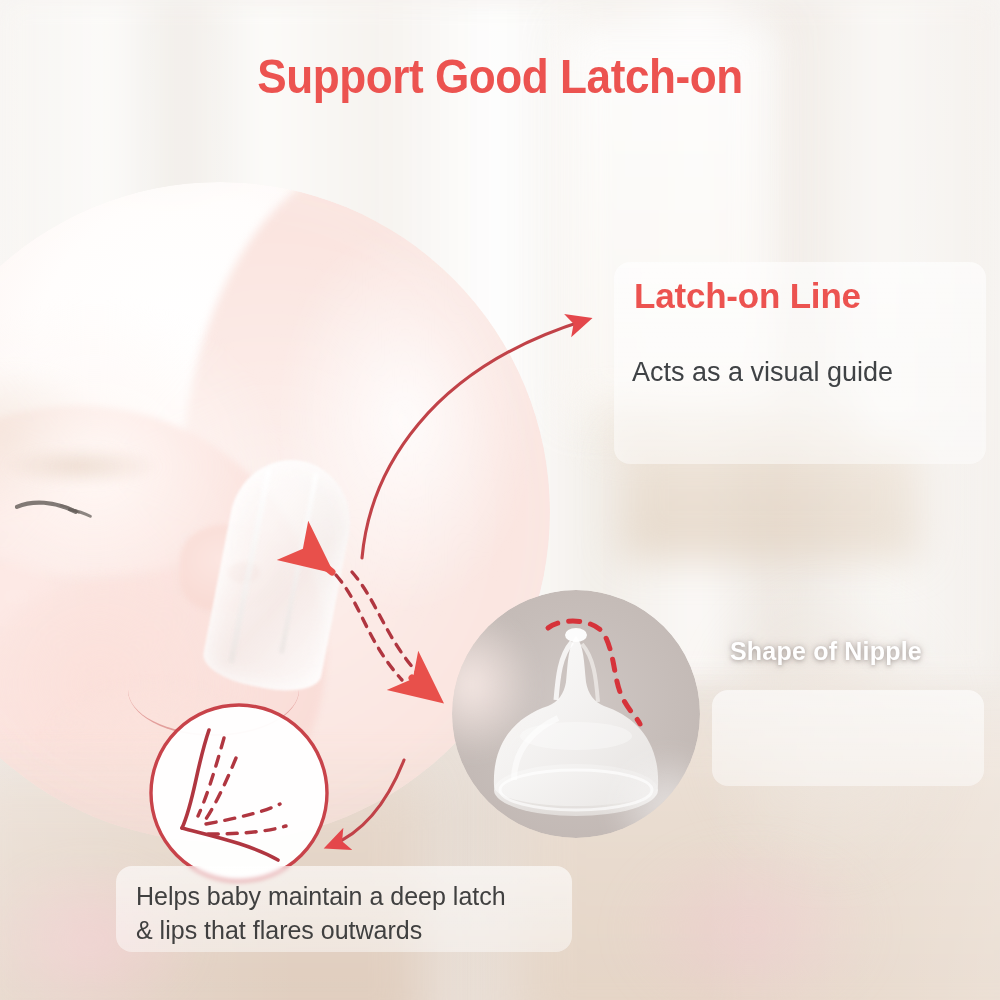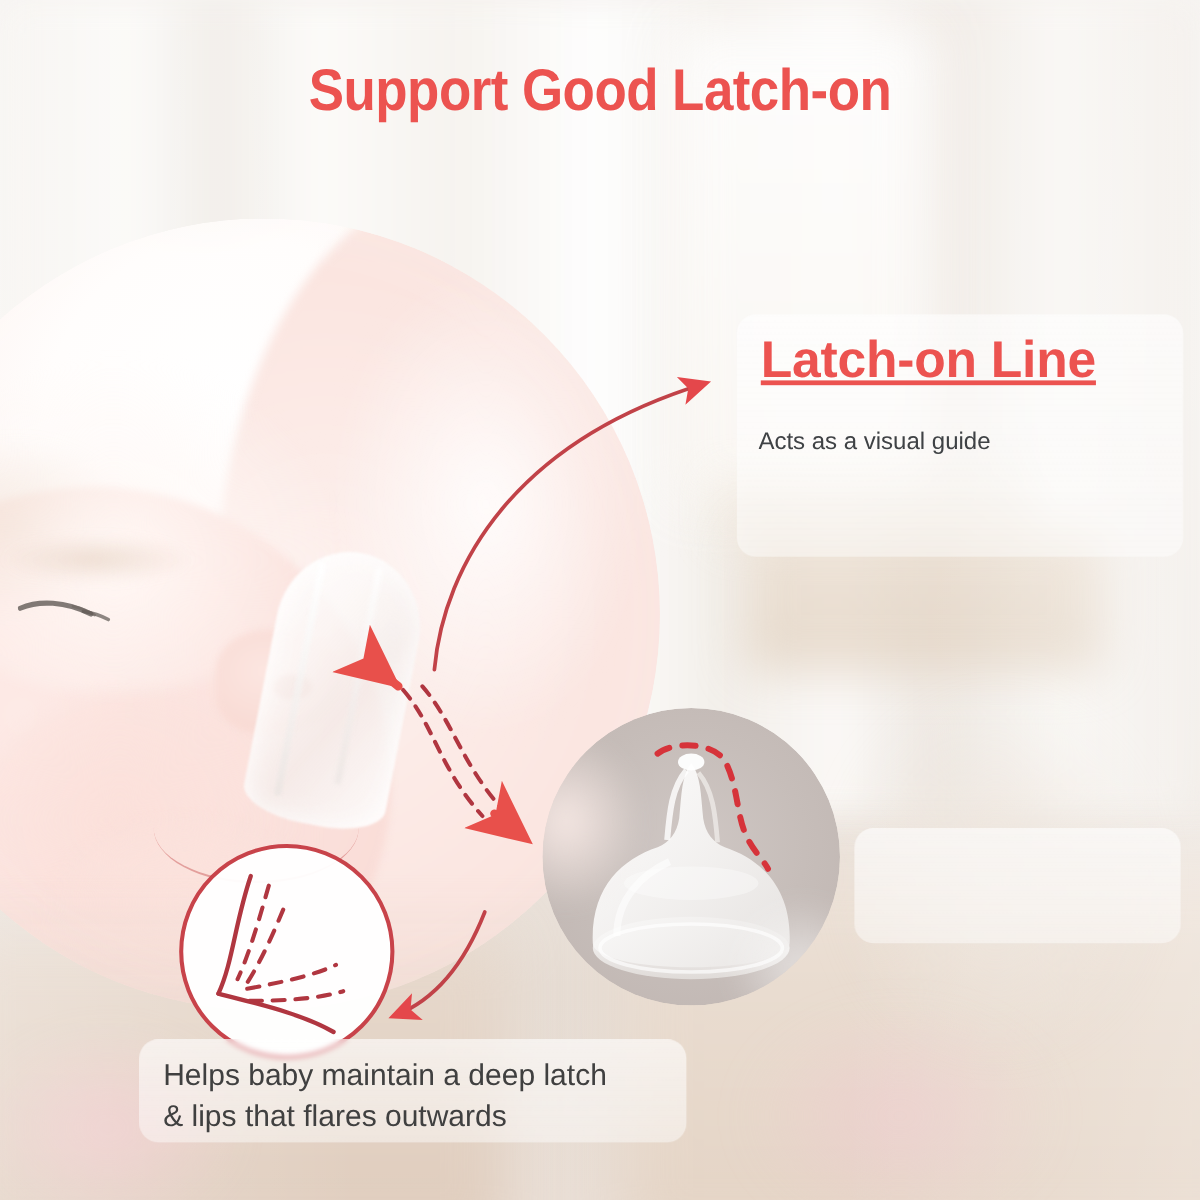--- a/index.html
+++ b/index.html
@@ -241,26 +241,26 @@
     letter-spacing:-0.5px;
     color:#EC5350;
     font-family:"Liberation Sans", sans-serif;
     transform:scaleX(.90);
     transform-origin:50% 50%;
     white-space:nowrap;
   }
 
   .h-latch{
     position:absolute; left:634px; top:276px;
-    font-size:43px; font-weight:700; color:#EC5350;
-    letter-spacing:-0.2px; white-space:nowrap;text-decoration:underline;
+    font-size:35px; font-weight:700; color:#EC5350;
+    letter-spacing:-0.2px; white-space:nowrap;
   }
   .p-latch{
     position:absolute; left:632px; top:355px;
-    font-size:20px; line-height:1.33; color:#3f4245;
+    font-size:27px; line-height:1.33; color:#3f4245;
     font-weight:400; width:330px;
   }
 
   .h-shape{
     position:absolute; left:730px; top:637px;
     font-size:25px; font-weight:700; color:#ffffff;
     letter-spacing:.2px;
     text-shadow:0 1px 4px rgba(120,110,105,.55), 0 0 10px rgba(140,130,125,.35);
     white-space:nowrap;
   }
@@ -393,19 +393,20 @@
   <div class="card" id="card-shape"></div>
   <div class="card" id="card-bottom"></div>
 
   <div class="title">Support Good Latch-on</div>
 
   <div class="h-latch">Latch-on Line</div>
   <div class="p-latch">
     <div>Acts as a visual guide</div>
   </div>
 
+  <div class="h-shape">Shape of Nipple</div>
 
   <div class="p-bottom">
     <div>Helps baby maintain a deep latch</div>
     <div>&amp; lips that flares outwards</div>
   </div>
 
 </div>
 
 </body></html>

